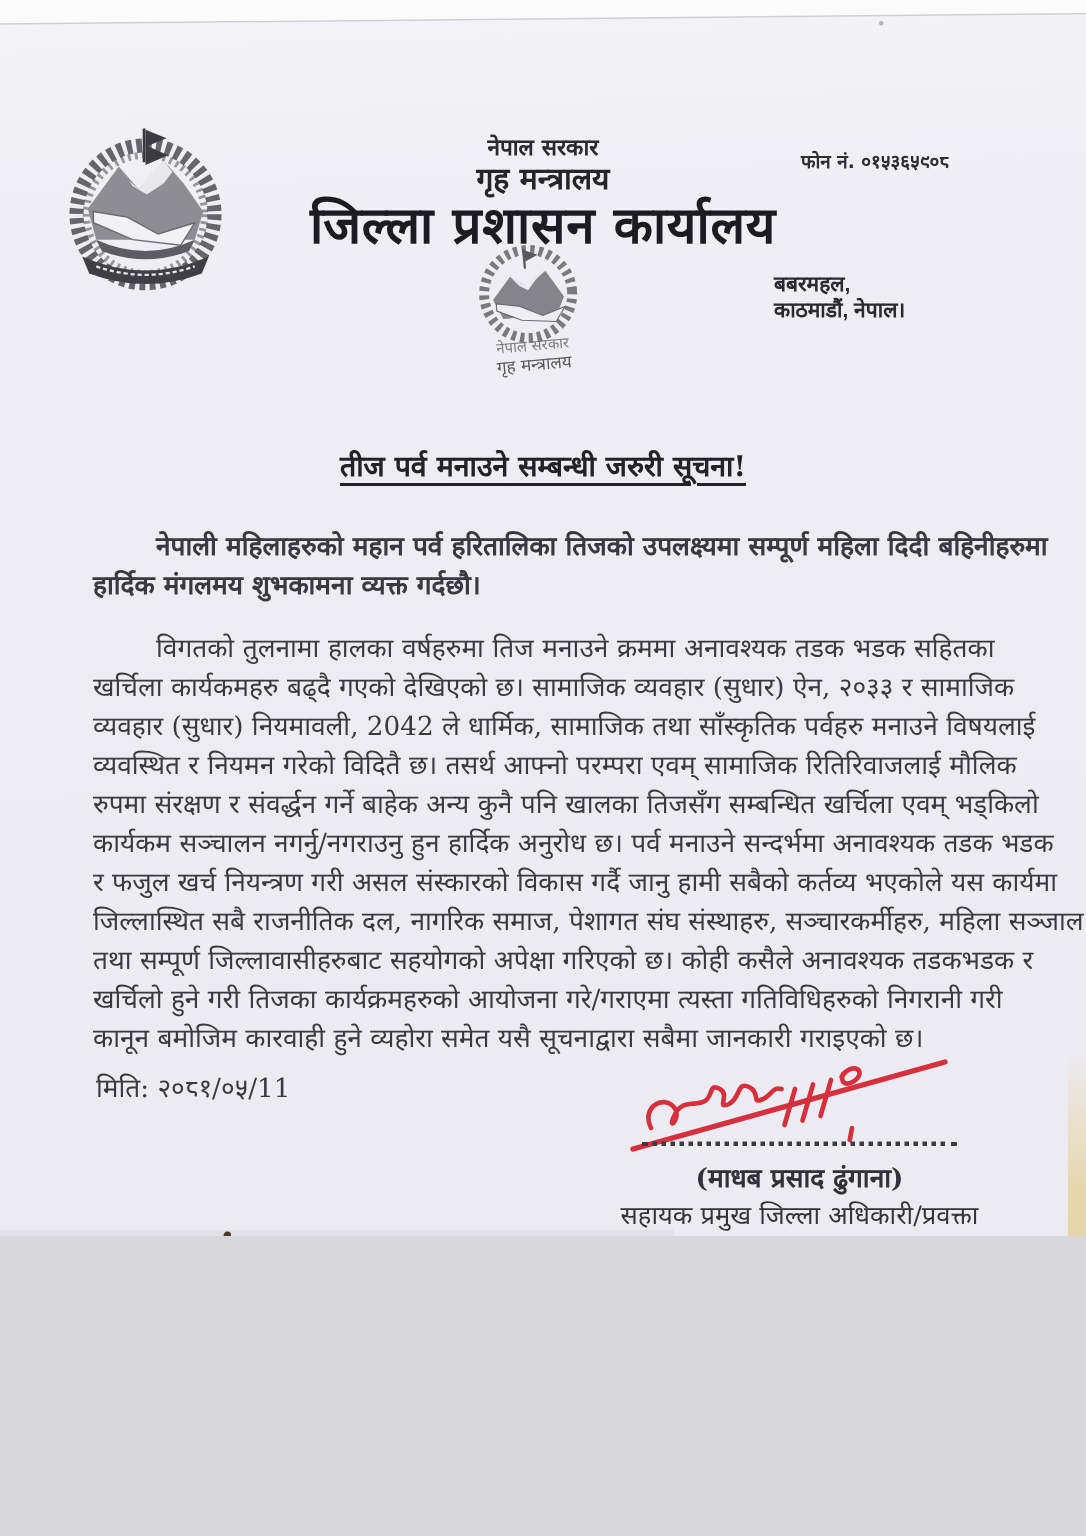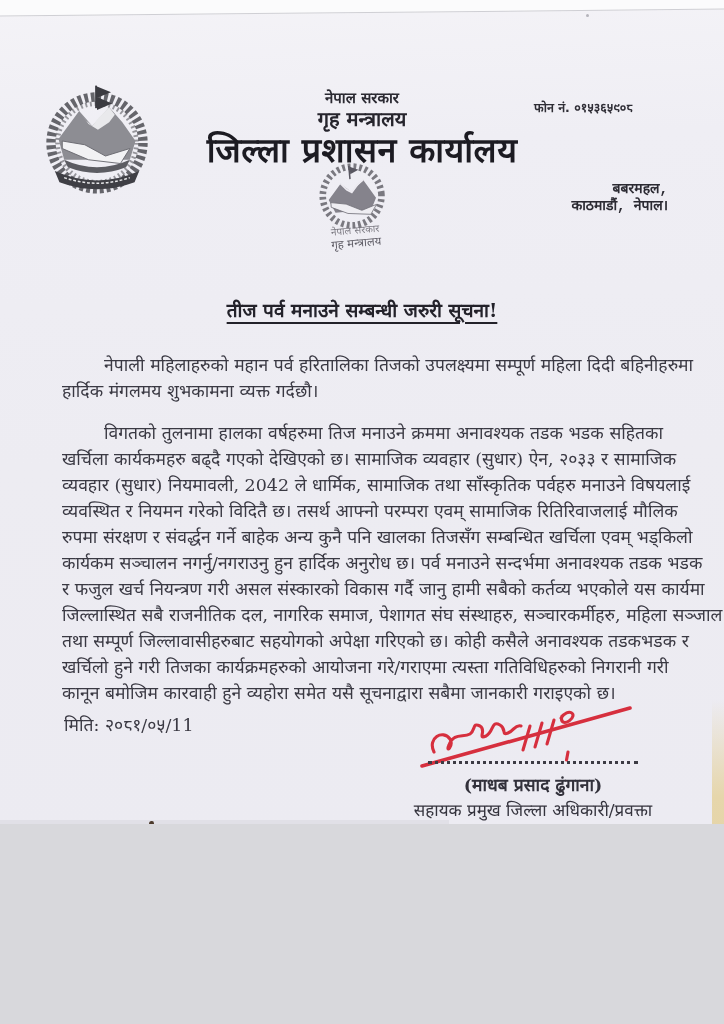--- a/index.html
+++ b/index.html
@@ -32,39 +32,39 @@
 
   
   .hdr-gov{position:absolute;left:0;right:0;top:87px;text-align:center;
     font-family:"DejaVu Sans","Liberation Sans",sans-serif;font-weight:700;font-size:15px;color:#2b2a32;}
   .hdr-ministry{position:absolute;left:0;right:0;top:105px;text-align:center;
     font-family:"DejaVu Sans","Liberation Sans",sans-serif;font-weight:700;font-size:20px;color:#26252d;}
   .hdr-office{position:absolute;left:0;right:0;top:126px;text-align:center;
     font-family:"DejaVu Sans","Liberation Sans",sans-serif;font-weight:700;font-size:34px;letter-spacing:.5px;color:#1c1b22;}
   .hdr-phone{position:absolute;left:534px;top:99px;
     font-family:"DejaVu Sans","Liberation Sans",sans-serif;font-weight:700;font-size:12.5px;color:#2e2d35;}
-  .hdr-address{position:absolute;left:540px;top:181px;width:128px;text-align:right;
-    font-family:Liberation Mono, monospace;font-weight:700;font-size:14px;line-height:17px;color:#2b2a32;}
+  .hdr-address{position:absolute;left:516px;top:181px;width:128px;text-align:left;
+    font-family:Liberation Sans, sans-serif;font-weight:700;font-size:14px;line-height:17px;color:#2b2a32;}
 
   .emblem{position:absolute;left:36px;top:84px;width:122px;height:114px;}
   .stamp{position:absolute;left:260px;top:158px;width:190px;height:142px;transform:rotate(-5deg);opacity:.88;}
 
   
   .title{
     position:absolute;left:0;right:0;top:297px;text-align:center;
     font-weight:700;font-size:19px;color:#23222a;
     text-decoration:underline;text-underline-offset:5px;text-decoration-thickness:2px;
   }
 
   
   .body-block{position:absolute;left:62px;width:601px;font-size:17.5px;color:#3a3943;}
   .line{height:26px;line-height:26px;white-space:nowrap;text-align:justify;text-align-last:justify;}
   .line.last{text-align-last:left;white-space:normal;}
   .line.indent{padding-left:42px;}
-  #para1{top:352px;}
+  #para1{top:352px;font-weight:bold;}
   #para2{top:420px;}
 
   .date-line{position:absolute;left:64px;top:712px;font-size:17.5px;color:#3a3943;}
 
   
   .sig-svg{position:absolute;left:418px;top:700px;width:226px;height:78px;}
   .sig-dots{position:absolute;left:428px;top:761px;width:210px;border-bottom:3.5px dotted #3c3b44;}
   .sig-name{position:absolute;left:424px;top:772px;width:218px;text-align:center;font-size:17.5px;font-weight:600;color:#32313b;}
   .sig-desig{position:absolute;left:386px;top:798px;width:294px;text-align:center;font-size:17px;color:#34333d;}
 </style>

